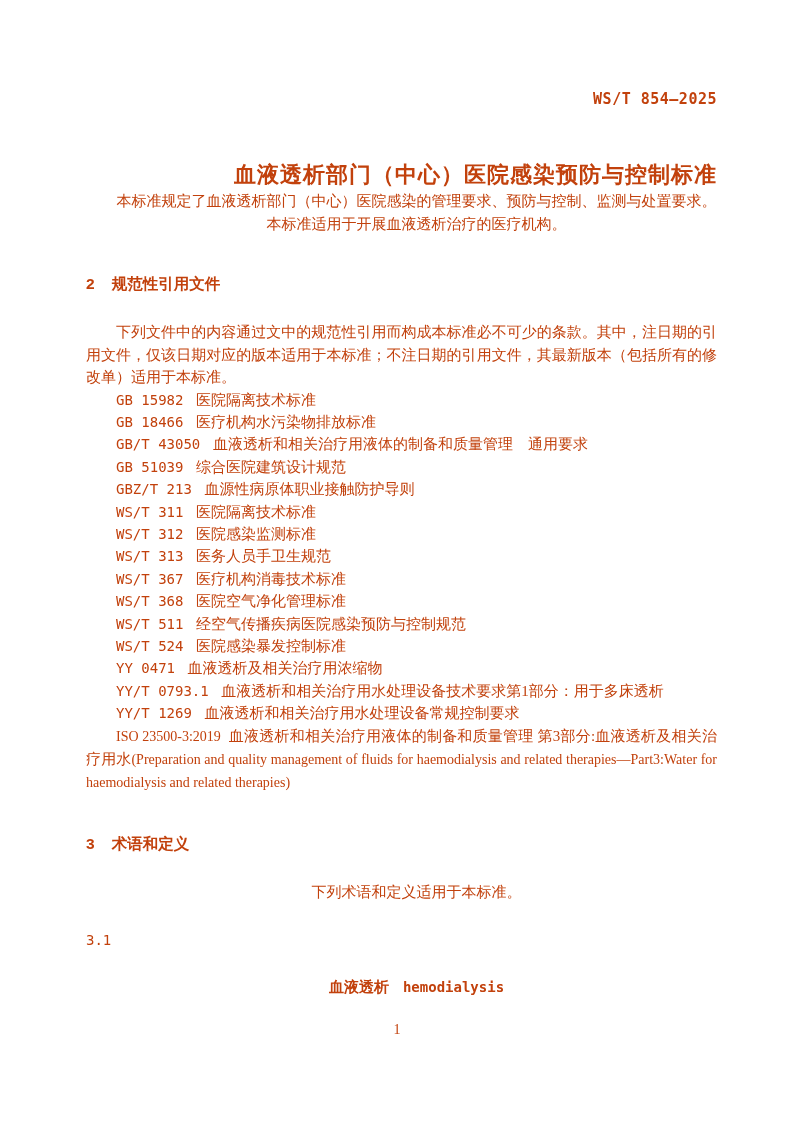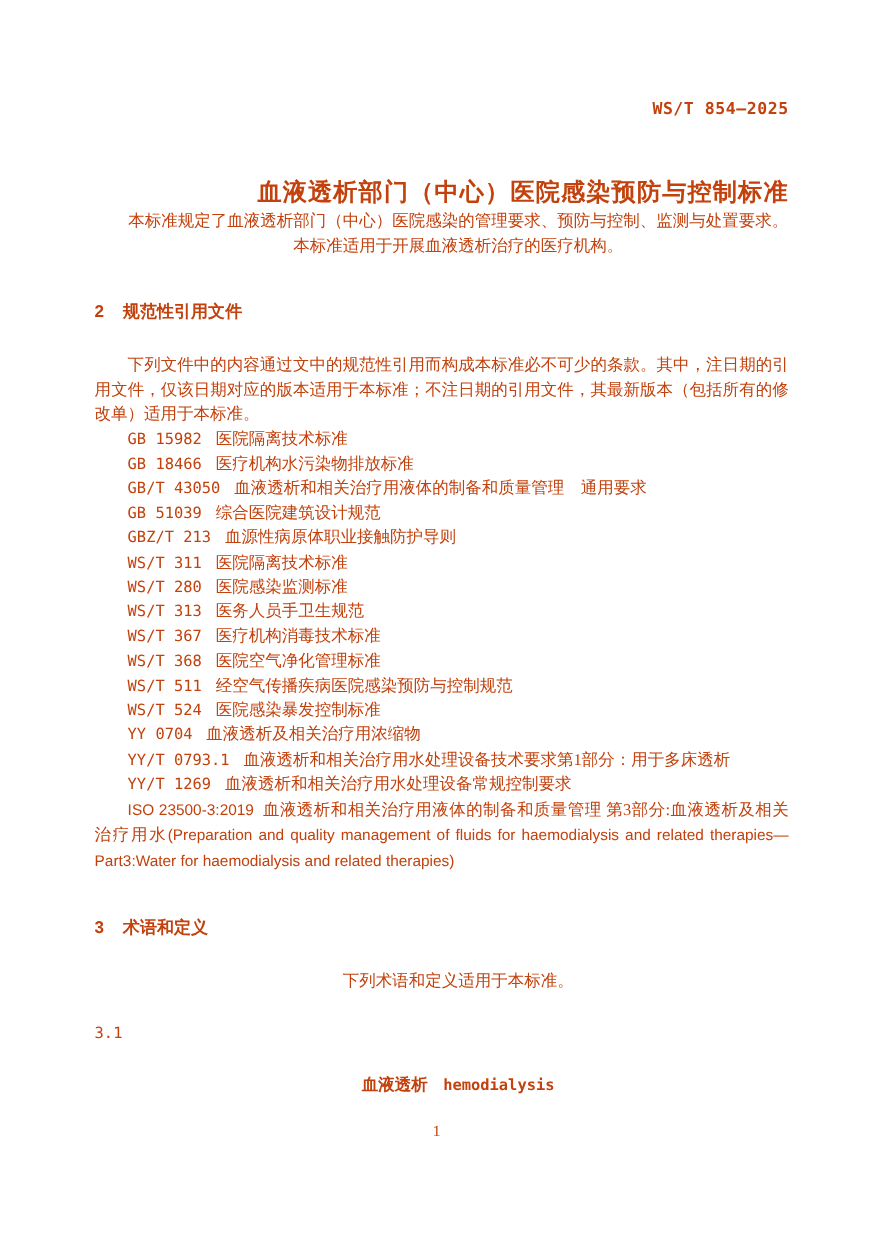--- a/index.html
+++ b/index.html
@@ -9,21 +9,21 @@
     height: 1123px;
     margin: 0 auto;
     background: #ffffff;
     color: #c2410c;
     box-sizing: border-box;
     padding: 90px 77px 0 86px;
     font-family: "Liberation Serif", "DejaVu Serif", serif;
     font-size: 15px;
     overflow: hidden;
   }
-  .mono { font-family: Liberation Sans, sans-serif; }
+  .mono { font-family: Liberation Serif, serif; }
 
   .doc-code {
     text-align: right;
     font-family: "DejaVu Sans Mono", "Liberation Mono", monospace;
     font-weight: bold;
     font-size: 15px;
     letter-spacing: 0.5px;
   }
   .doc-title {
     margin: 52px 0 0 0;
@@ -114,27 +114,27 @@
   </div>
   <p class="para justify">下列文件中的内容通过文中的规范性引用而构成本标准必不可少的条款。其中，注日期的引用文件，仅该日期对应的版本适用于本标准；不注日期的引用文件，其最新版本（包括所有的修改单）适用于本标准。</p>
 
   <div class="ref-list">
     <div class="ref-row"><span class="ref-code">GB 15982</span><span>医院隔离技术标准</span></div>
     <div class="ref-row"><span class="ref-code">GB 18466</span><span>医疗机构水污染物排放标准</span></div>
     <div class="ref-row"><span class="ref-code">GB/T 43050</span><span>血液透析和相关治疗用液体的制备和质量管理　通用要求</span></div>
     <div class="ref-row"><span class="ref-code">GB 51039</span><span>综合医院建筑设计规范</span></div>
     <div class="ref-row"><span class="ref-code">GBZ/T 213</span><span>血源性病原体职业接触防护导则</span></div>
     <div class="ref-row"><span class="ref-code">WS/T 311</span><span>医院隔离技术标准</span></div>
-    <div class="ref-row"><span class="ref-code">WS/T 280</span><span>医院感染监测标准</span></div>
+    <div class="ref-row"><span class="ref-code">WS/T 312</span><span>医院感染监测标准</span></div>
     <div class="ref-row"><span class="ref-code">WS/T 313</span><span>医务人员手卫生规范</span></div>
     <div class="ref-row"><span class="ref-code">WS/T 367</span><span>医疗机构消毒技术标准</span></div>
     <div class="ref-row"><span class="ref-code">WS/T 368</span><span>医院空气净化管理标准</span></div>
     <div class="ref-row"><span class="ref-code">WS/T 511</span><span>经空气传播疾病医院感染预防与控制规范</span></div>
     <div class="ref-row"><span class="ref-code">WS/T 524</span><span>医院感染暴发控制标准</span></div>
-    <div class="ref-row"><span class="ref-code">YY 0704</span><span>血液透析及相关治疗用浓缩物</span></div>
+    <div class="ref-row"><span class="ref-code">YY 0471</span><span>血液透析及相关治疗用浓缩物</span></div>
     <div class="ref-row"><span class="ref-code">YY/T 0793.1</span><span>血液透析和相关治疗用水处理设备技术要求第1部分：用于多床透析</span></div>
     <div class="ref-row"><span class="ref-code">YY/T 1269</span><span>血液透析和相关治疗用水处理设备常规控制要求</span></div>
   </div>
 
   <p class="iso-para">
     <span class="mono">ISO 23500-3:2019</span>&nbsp;&nbsp;<span>血液透析和相关治疗用液体的制备和质量管理 第3部分:血液透析及相关治疗用水</span><span class="mono">(Preparation and quality management of fluids for haemodialysis and related therapies—Part3:Water for haemodialysis and related therapies)</span>
   </p>
 
   <div class="sec-heading">
     <span class="sec-num">3</span><span>术语和定义</span>

